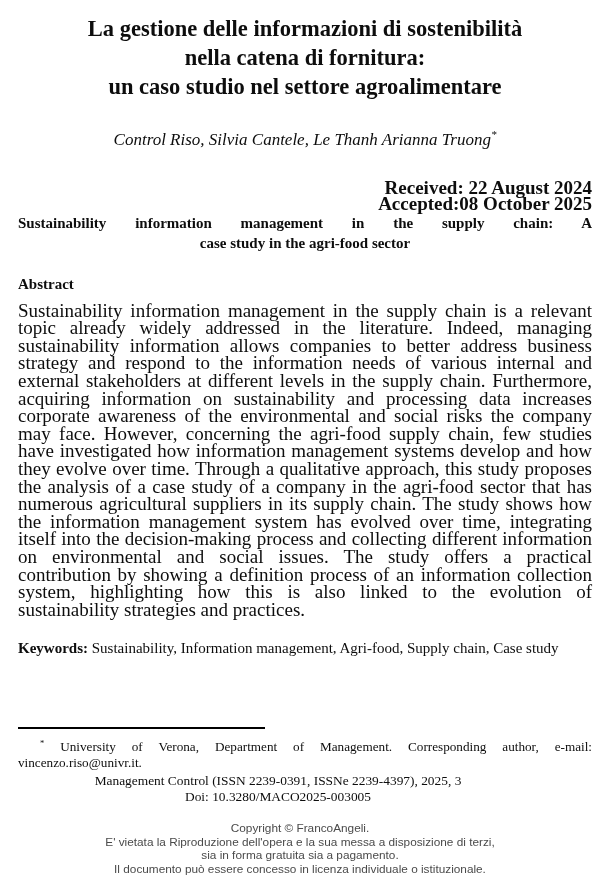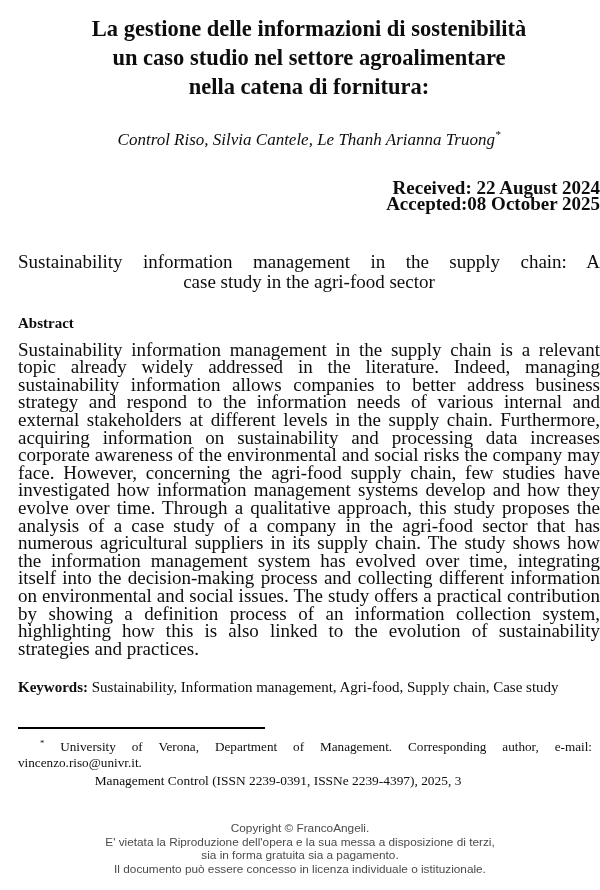--- a/index.html
+++ b/index.html
@@ -8,40 +8,40 @@
     width: 600px; height: 890px;
     font-family: "Liberation Serif", "DejaVu Serif", serif;
     overflow: hidden;
   }
   .page {
     position: relative;
     width: 600px; height: 890px;
     background: #ffffff;
     color: #0d0d0d;
   }
-  .content { padding: 14px 0 0 18px; }
+  .content { padding: 14px 8px 0 18px; }
 
   .title-it {
     font-size: 22.5px; font-weight: 700;
     line-height: 29px; text-align: center;
   }
   .authors {
     margin-top: 23px;
     font-size: 17px; font-style: italic;
     text-align: center; line-height: 21px;
   }
   .authors sup { font-size: 11px; font-style: italic; }
 
   .dates {
     margin-top: 30px;
     font-weight: 700; font-size: 19px; line-height: 16.5px;
     text-align: right;
   }
 
-  .title-en { margin-top: 39px; font-weight: 400; font-size: 19px; line-height: 20px; }
+  .title-en { font-weight: 700; font-size: 15px; line-height: 20px; }
   .title-en .l1 { text-align: justify; text-align-last: justify; }
   .title-en .l2 { text-align: center; }
 
   .abstract-heading { margin-top: 22px; font-weight: 700; font-size: 15px; line-height: 18px; }
   .abstract-body {
     margin-top: 9px;
     font-size: 19px; line-height: 17.6px;
     text-align: justify;
   }
   .keywords {
@@ -75,22 +75,22 @@
   }
 </style>
 </head>
 <body>
 
 <div class="page">
   <div class="content">
 
     <h1 class="title-it">
       <div>La gestione delle informazioni di sostenibilità</div>
+      <div>nella catena di fornitura:</div>
       <div>un caso studio nel settore agroalimentare</div>
-      <div>nella catena di fornitura:</div>
     </h1>
 
     <div class="authors"><span>Control Riso, Silvia Cantele, Le Thanh Arianna Truong</span><sup>*</sup></div>
 
     <div class="dates">
       <div>Received: 22 August 2024</div>
       <div>Accepted:08 October 2025</div>
     </div>
 
     <div class="title-en">
@@ -105,20 +105,21 @@
     <div class="keywords"><b>Keywords:</b> <span>Sustainability, Information management, Agri-food, Supply chain, Case study</span></div>
 
   </div>
 
   <div class="footnote-rule"></div>
 
   <div class="footnote"><sup>*</sup> <span>University of Verona, Department of Management. Corresponding author, e-mail: vincenzo.riso@univr.it.</span></div>
 
   <div class="journal">
     <div>Management Control (ISSN 2239-0391, ISSNe 2239-4397), 2025, 3</div>
+    <div>Doi: 10.3280/MACO2025-003005</div>
   </div>
 
   <div class="copyright">
     <div>Copyright © FrancoAngeli.</div>
     <div>E' vietata la Riproduzione dell'opera e la sua messa a disposizione di terzi,</div>
     <div>sia in forma gratuita sia a pagamento.</div>
     <div>Il documento può essere concesso in licenza individuale o istituzionale.</div>
   </div>
 </div>
 

